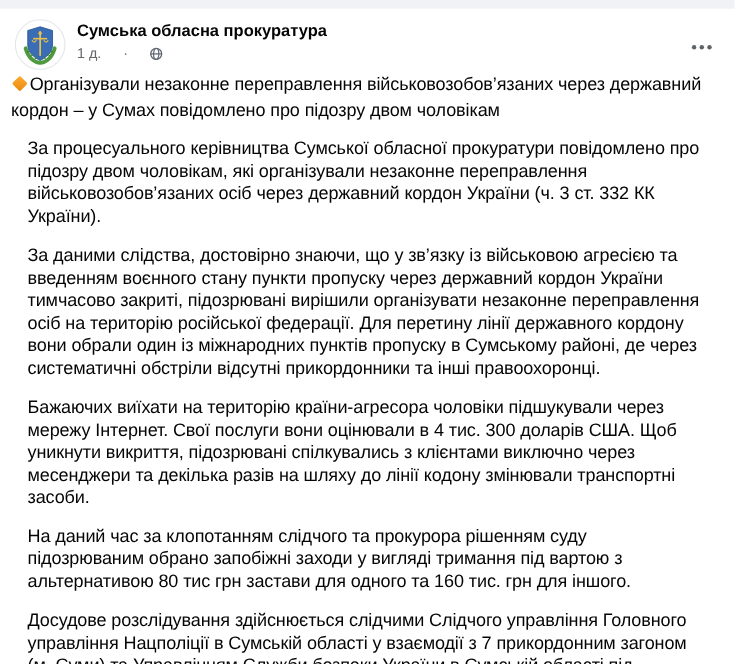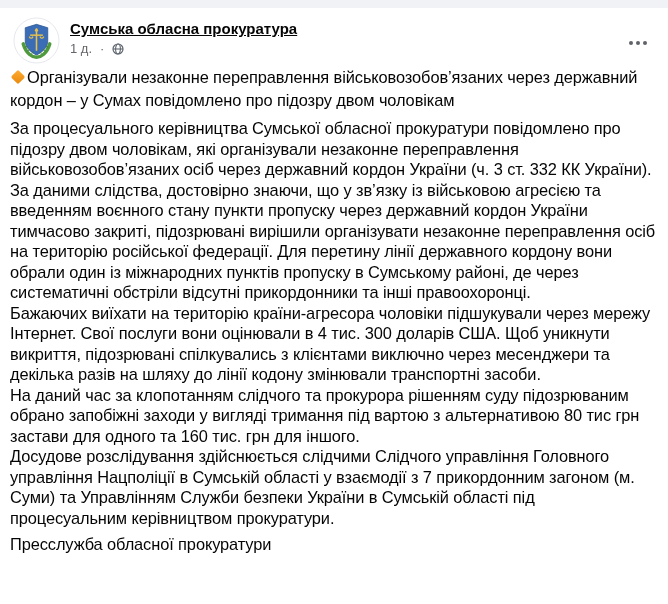--- a/index.html
+++ b/index.html
@@ -36,26 +36,25 @@
     flex: 1 1 auto;
     min-width: 0;
   }
   .page-name {
     font-size: 15px;
     font-weight: bold;
     color: #050505;
     line-height: 20px;
     cursor: pointer;
     display: inline-block;
-    text-decoration: underline;
   }
   .time-row {
     display: flex;
     align-items: center;
-    gap: 8px;
+    gap: 20px;
     margin-top: 2px;
     font-size: 13px;
     color: #65676b;
     line-height: 16px;
   }
   .time-link { cursor: pointer; }
   .sep { color: #65676b; }
   .globe { display: inline-flex; align-items: center; }
 
   .more-button {
@@ -85,21 +84,21 @@
     line-height: 20.5px;
     color: #050505;
     letter-spacing: -0.1px;
   }
   .headline { margin-bottom: 8px; }
   .headline .diamond {
     display: inline-block;
     vertical-align: -2px;
     margin-right: 1px;
   }
-  .para { margin: 0; }
+  .para { margin: 15px; }
   .signature { margin-top: 6px; }
 </style>
 </head>
 <body>
 
 <div class="top-strip"></div>
 
 <div class="post-card">
 
   <div class="post-header">

